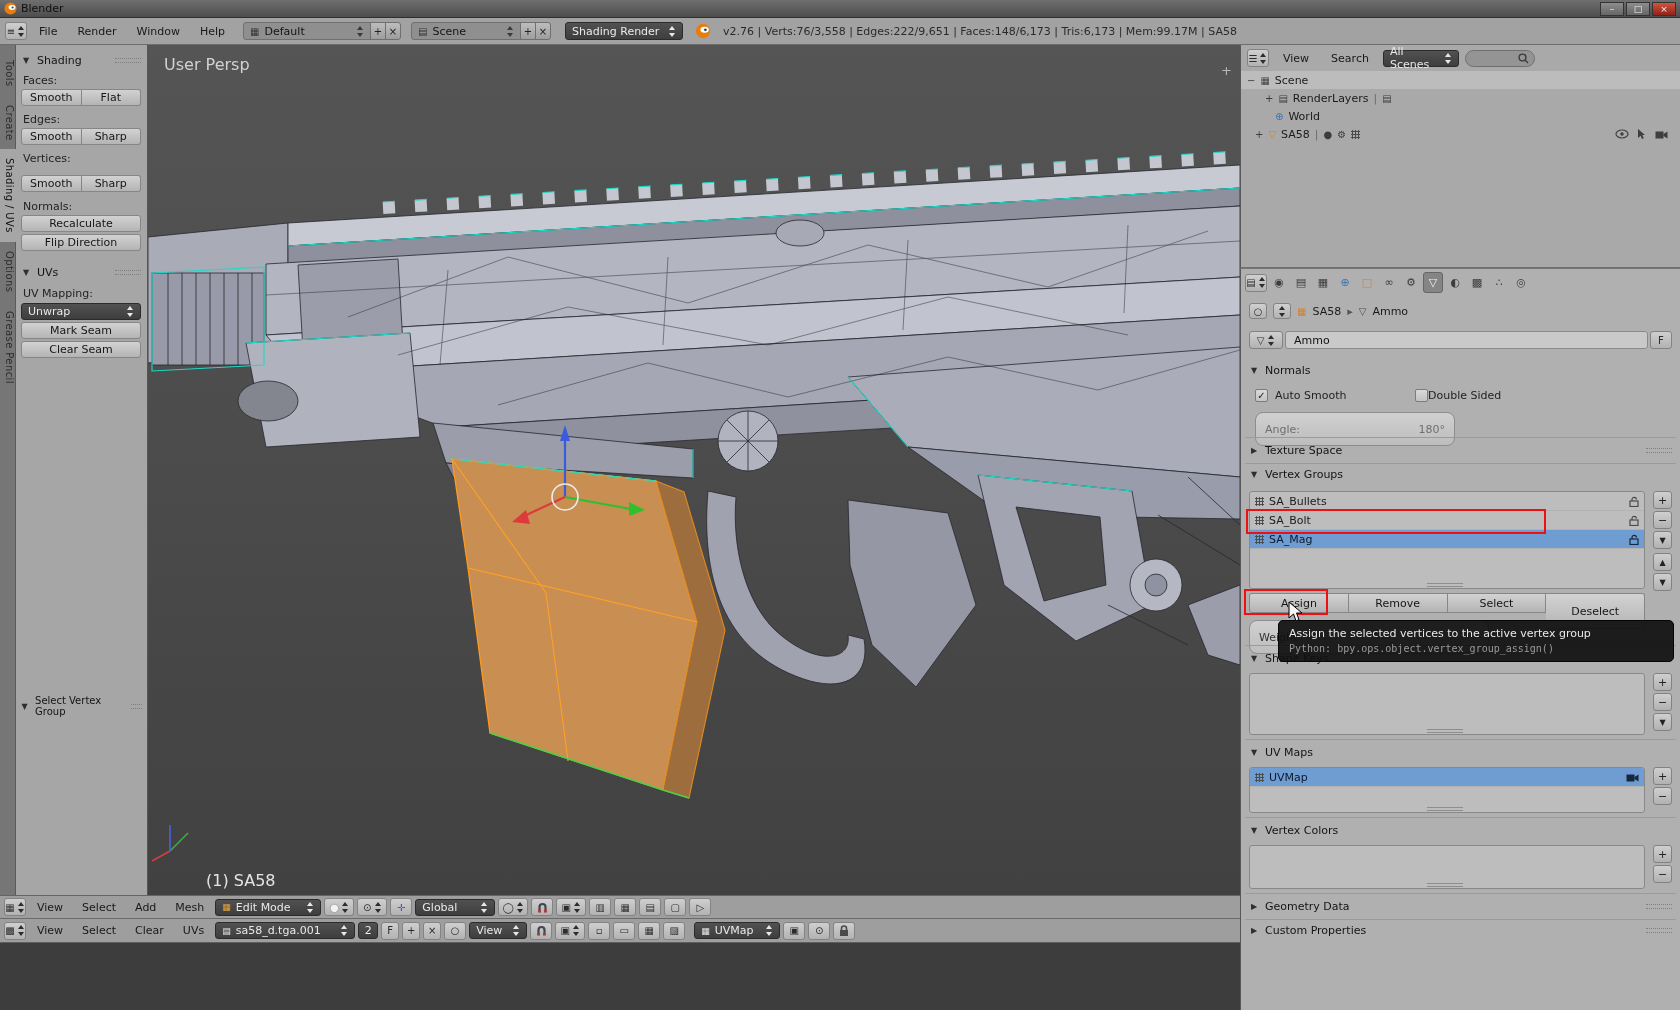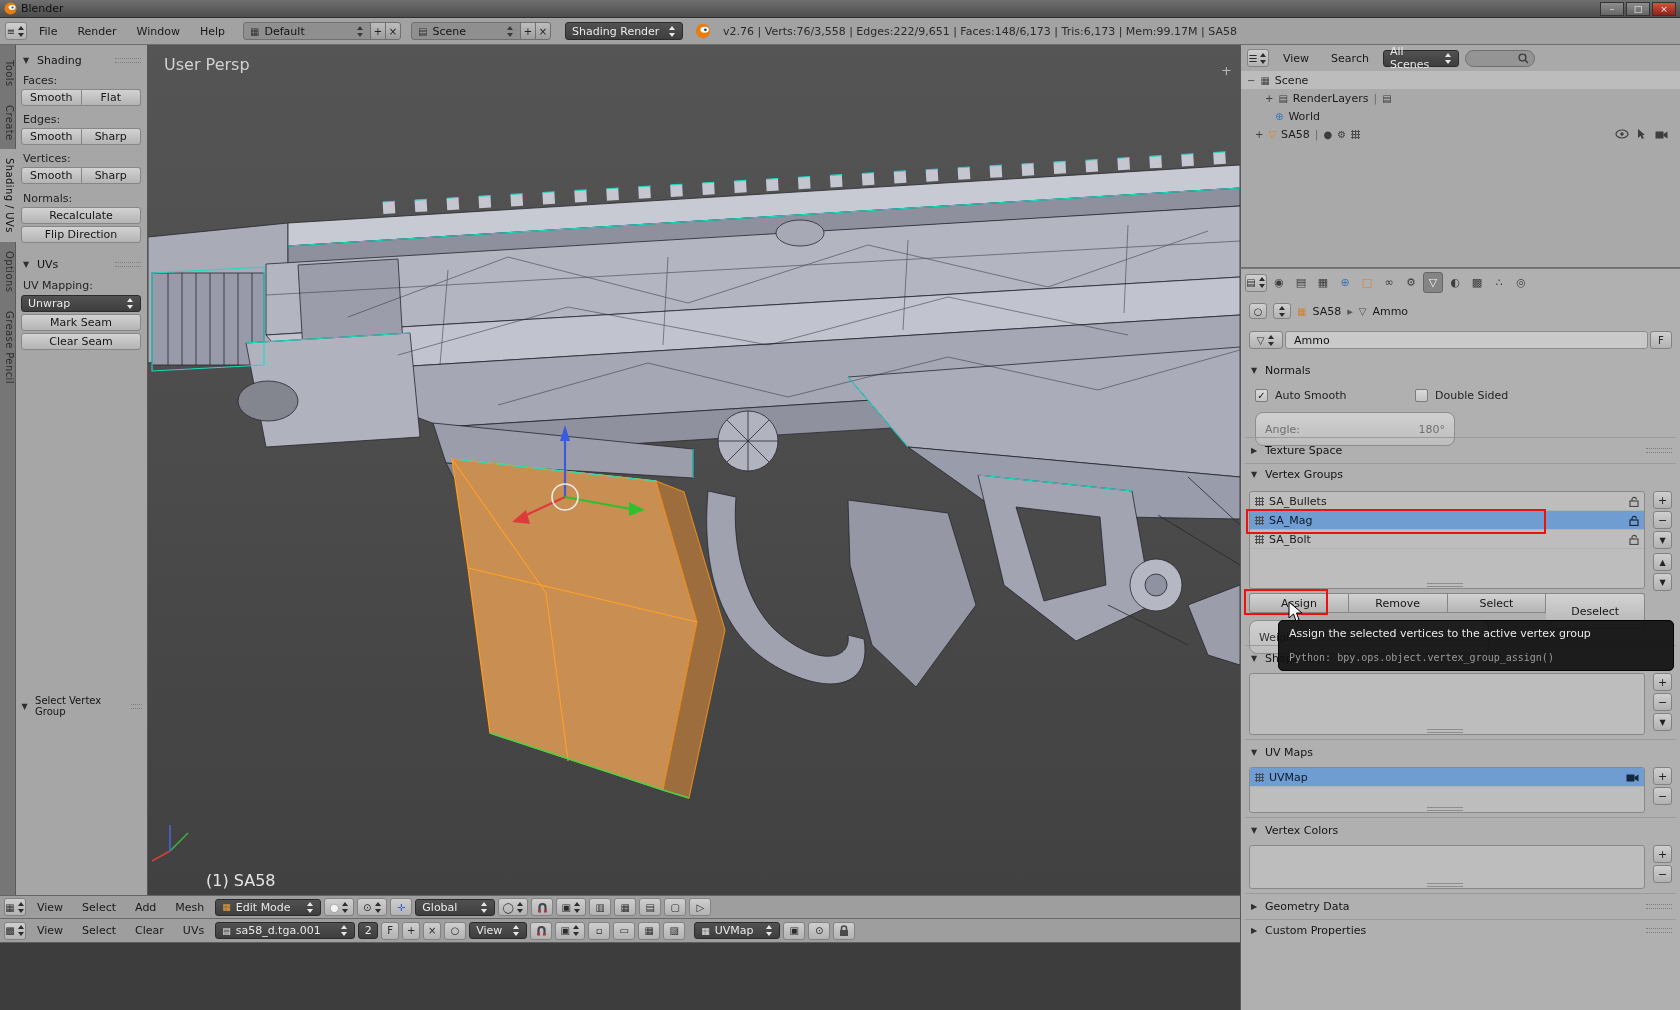--- a/index.html
+++ b/index.html
@@ -72,21 +72,21 @@
 
   
   #props{left:1240px;top:268px;width:440px;height:742px;background:#b0b0b0;border-left:1px solid #585858;border-top:1px solid #767676}
   .ptab{width:20px;height:21px;display:flex;align-items:center;justify-content:center;font-size:11px;color:#3c3c3c;border-radius:3px}
   .ptab.active{background:#858585;border:1px solid #666;color:#f2f2f2}
 
   
   .redbox{position:absolute;border:2px solid #ee1111;z-index:40}
   #tooltip{position:absolute;left:1278px;top:620px;width:396px;background:rgba(16,16,16,.93);border:1px solid #050505;border-radius:5px;padding:6px 10px 7px;z-index:50}
   #tooltip .t1{color:#e9e9e9;font-size:11px}
-  #tooltip .t2{color:#9a9a9a;font-size:10px;font-family:"DejaVu Sans Mono",monospace;margin-top:12px}
+  #tooltip .t2{color:#9a9a9a;font-size:10px;font-family:"DejaVu Sans Mono",monospace;margin-top:3px}
   #cursor{position:absolute;left:1288px;top:601px;z-index:60}
 </style>
 </head>
 <body>
 
 <div id="titlebar" class="abs">
   <svg width="13" height="13" style="margin-right:4px">
     <circle cx="6.5" cy="6.5" r="6" fill="#e87d0d"></circle>
       <ellipse cx="8" cy="5.5" rx="3.4" ry="2.4" fill="#fff"></ellipse>
       <circle cx="8.6" cy="5.5" r="1.1" fill="#1d4a78"></circle>
@@ -155,21 +155,21 @@
   <div class="flabel" style="margin:5px 2px 2px">Faces:</div>
   <div class="pair">
     <span class="tbtn">Smooth</span>
     <span class="tbtn">Flat</span>
   </div>
   <div class="flabel" style="margin:7px 2px 2px">Edges:</div>
   <div class="pair">
     <span class="tbtn">Smooth</span>
     <span class="tbtn">Sharp</span>
   </div>
-  <div class="flabel" style="margin:7px 2px 2px">Vertices:</div>
+  <div class="flabel" style="margin:7px 2px 10px">Vertices:</div>
   <div class="pair">
     <span class="tbtn">Smooth</span>
     <span class="tbtn">Sharp</span>
   </div>
   <div class="flabel" style="margin:8px 2px 2px">Normals:</div>
   <div class="tbtn" style="margin-bottom:2px">Recalculate</div>
   <div class="tbtn">Flip Direction</div>
 
   <div class="panelhdr" style="margin-top:12px">
     <span class="tri">▼</span>
@@ -567,21 +567,21 @@
   </div>
 
   <div class="panelhdr" style="position:absolute;left:8px;top:92px;right:8px">
     <span class="tri">▼</span>
     <span>Normals</span>
   </div>
   <div class="row" style="position:absolute;left:14px;top:120px;gap:7px">
     <span class="chk">✓</span>
     <span class="flabel">Auto Smooth</span>
   </div>
-  <div class="row" style="position:absolute;left:174px;top:120px;gap:7px">
+  <div class="row" style="position:absolute;left:174px;top:120px;gap:0">
     <span class="chk"></span>
     <span class="flabel">Double Sided</span>
   </div>
   <div class="slider" style="position:absolute;left:14px;top:143px;width:200px">
     <span>Angle:</span>
     <span>180°</span>
   </div>
   <div class="sep" style="top:168px"></div>
 
   <div class="panelhdr" style="position:absolute;left:8px;top:172px;right:8px">
@@ -592,41 +592,41 @@
   <div class="sep" style="top:194px"></div>
 
   <div class="panelhdr" style="position:absolute;left:8px;top:196px;right:8px">
     <span class="tri">▼</span>
     <span>Vertex Groups</span>
   </div>
   <div class="listbox" style="position:absolute;left:8px;top:222px;width:396px;height:98px">
     <div class="lrow">
       <span class="dotgrid"></span>
       <span>SA_Bullets</span>
+      <svg width="10" height="11" style="margin-left:auto">
+          <rect x="1" y="5" width="8" height="5.5" fill="none" stroke="#4a4a4a" stroke-width="1.2"></rect>
+          <path d="M3,5 V3.5 a2.2,2.2 0 0 1 4.4,0" fill="none" stroke="#4a4a4a" stroke-width="1.2"></path>
+        </svg>
+    </div>
+    <div class="lrow">
+      <span class="dotgrid"></span>
+      <span>SA_Bolt</span>
       <svg width="10" height="11" style="margin-left:auto">
           <rect x="1" y="5" width="8" height="5.5" fill="none" stroke="#4a4a4a" stroke-width="1.2"></rect>
           <path d="M3,5 V3.5 a2.2,2.2 0 0 1 4.4,0" fill="none" stroke="#4a4a4a" stroke-width="1.2"></path>
         </svg>
     </div>
     <div class="lrow sel">
       <span class="dotgrid"></span>
       <span>SA_Mag</span>
       <svg width="10" height="11" style="margin-left:auto">
           <rect x="1" y="5" width="8" height="5.5" fill="none" stroke="#16283f" stroke-width="1.2"></rect>
           <path d="M3,5 V3.5 a2.2,2.2 0 0 1 4.4,0" fill="none" stroke="#16283f" stroke-width="1.2"></path>
         </svg>
     </div>
-    <div class="lrow">
-      <span class="dotgrid"></span>
-      <span>SA_Bolt</span>
-      <svg width="10" height="11" style="margin-left:auto">
-          <rect x="1" y="5" width="8" height="5.5" fill="none" stroke="#4a4a4a" stroke-width="1.2"></rect>
-          <path d="M3,5 V3.5 a2.2,2.2 0 0 1 4.4,0" fill="none" stroke="#4a4a4a" stroke-width="1.2"></path>
-        </svg>
-    </div>
   </div>
   <span class="resizegrip" style="left:186px;top:314px"></span>
   <div style="position:absolute;left:412px;top:222px">
     <div class="sbtn">+</div>
     <div class="sbtn">−</div>
     <div class="sbtn" style="font-size:8px">▼</div>
     <div class="sbtn" style="font-size:8px;margin-top:4px">▲</div>
     <div class="sbtn" style="font-size:8px">▼</div>
   </div>
   <div class="pair" style="position:absolute;left:8px;top:324px;width:396px">

